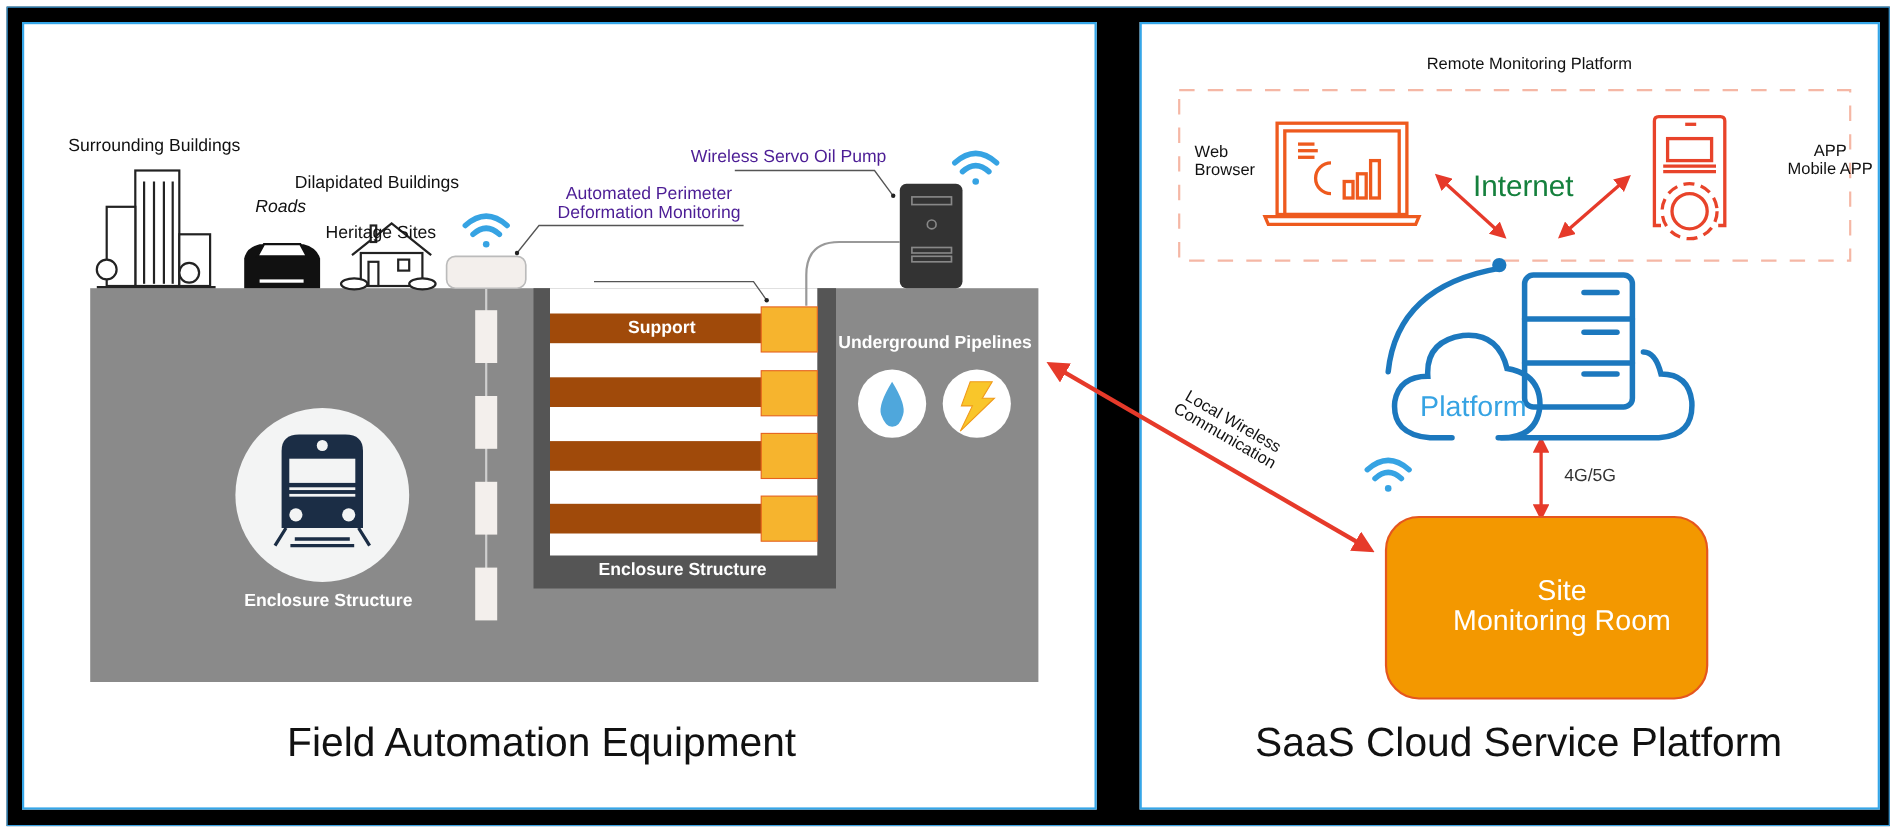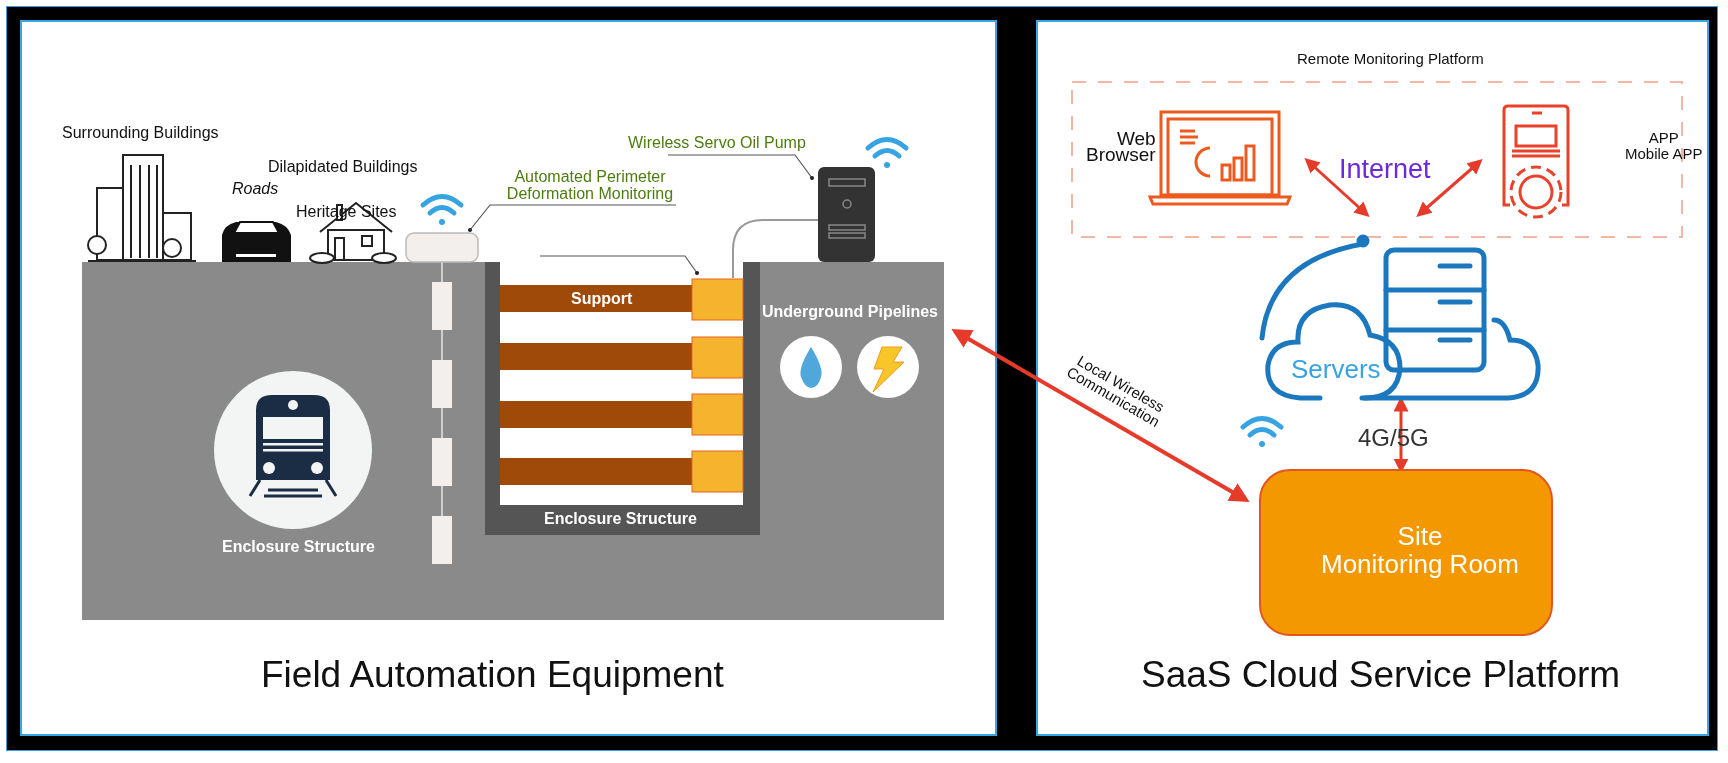--- a/index.html
+++ b/index.html
@@ -2,21 +2,21 @@
 <html><head>
 <meta charset="utf-8">
 <style>
   html, body { margin:0; padding:0; background:#ffffff; }
   body { width:1728px; height:763px; position:relative; overflow:hidden; font-family:"Liberation Sans", sans-serif; }
   #stage { position:absolute; left:0; top:0; width:1728px; height:763px; }
   .frame { position:absolute; left:6px; top:6px; width:1712px; height:745px; background:#000; border:1px solid #3aa0e0; box-sizing:border-box; }
   .panel { position:absolute; background:#fff; border:2px solid #35a6e8; box-sizing:border-box; }
   .lbl { position:absolute; white-space:nowrap; }
   .blk { color:#111; font-size:16px; }
-  .red { color:#4d7c0f; font-size:16px; text-align:center; line-height:17px; }
+  .red { color:#4c1d95; font-size:16px; text-align:center; line-height:17px; }
   .wht { color:#fff; font-size:16px; font-weight:bold; }
   .title { font-size:37px; color:#111; }
 </style>
 </head>
 <body>
 
 <div id="stage">
   <div class="frame"></div>
 
   <div class="panel" style="left:20px; top:20px; width:977px; height:716px;"></div>
@@ -185,31 +185,31 @@
     <div>Deformation Monitoring</div>
   </div>
   <div class="lbl red" style="left:628px; top:134px;">Wireless Servo Oil Pump</div>
   <div class="lbl wht" style="left:571px; top:290px;text-align:center;">Support</div>
   <div class="lbl wht" style="left:544px; top:510px;">Enclosure Structure</div>
   <div class="lbl wht" style="left:222px; top:538px;">Enclosure Structure</div>
   <div class="lbl wht" style="left:762px; top:303px;">Underground Pipelines</div>
   <div class="lbl title" style="left:261px; top:654px;">Field Automation Equipment</div>
 
   <div class="lbl blk" style="left:1277px; top:50px; font-size:15px;margin-left:20px;">Remote Monitoring Platform</div>
-  <div class="lbl blk" style="left:1086px; top:131px; text-align:right; line-height:16px; font-size:19px;">
+  <div class="lbl blk" style="left:1086px; top:131px; text-align:left; line-height:16px; font-size:15px;">
     <div>Web</div>
     <div>Browser</div>
   </div>
   <div class="lbl blk" style="left:1578px; top:130px; text-align:center; line-height:16px; font-size:15px;margin-left:47px;">
     <div>APP</div>
     <div>Mobile APP</div>
   </div>
-  <div class="lbl" style="left:1339px; top:154px; font-size:27px; color:#6d28d9;text-align:center;">Internet</div>
-  <div class="lbl" style="left:1291px; top:354px; font-size:26px; color:#36a3e3;">Servers</div>
-  <div class="lbl" style="left:1358px; top:424px; font-size:24px; color:#333;">4G/5G</div>
+  <div class="lbl" style="left:1339px; top:154px; font-size:27px; color:#15803d;text-align:center;">Internet</div>
+  <div class="lbl" style="left:1291px; top:354px; font-size:26px; color:#36a3e3;">Platform</div>
+  <div class="lbl" style="left:1422px; top:424px; font-size:16px; color:#333;">4G/5G</div>
   <div class="lbl" style="left:1260px; top:522px; width:320px; text-align:center; color:#fff; font-size:26px; line-height:28px;">
     <div>Site</div>
     <div>Monitoring Room</div>
   </div>
   <div class="lbl" style="left:1065px; top:375px; transform:rotate(30deg); transform-origin:center; font-size:15px; color:#111; text-align:center; line-height:15px;">
     <div>Local Wireless</div>
     <div>Communication</div>
   </div>
   <div class="lbl title" style="left:1141px; top:654px;">SaaS Cloud Service Platform</div>
 </div>

